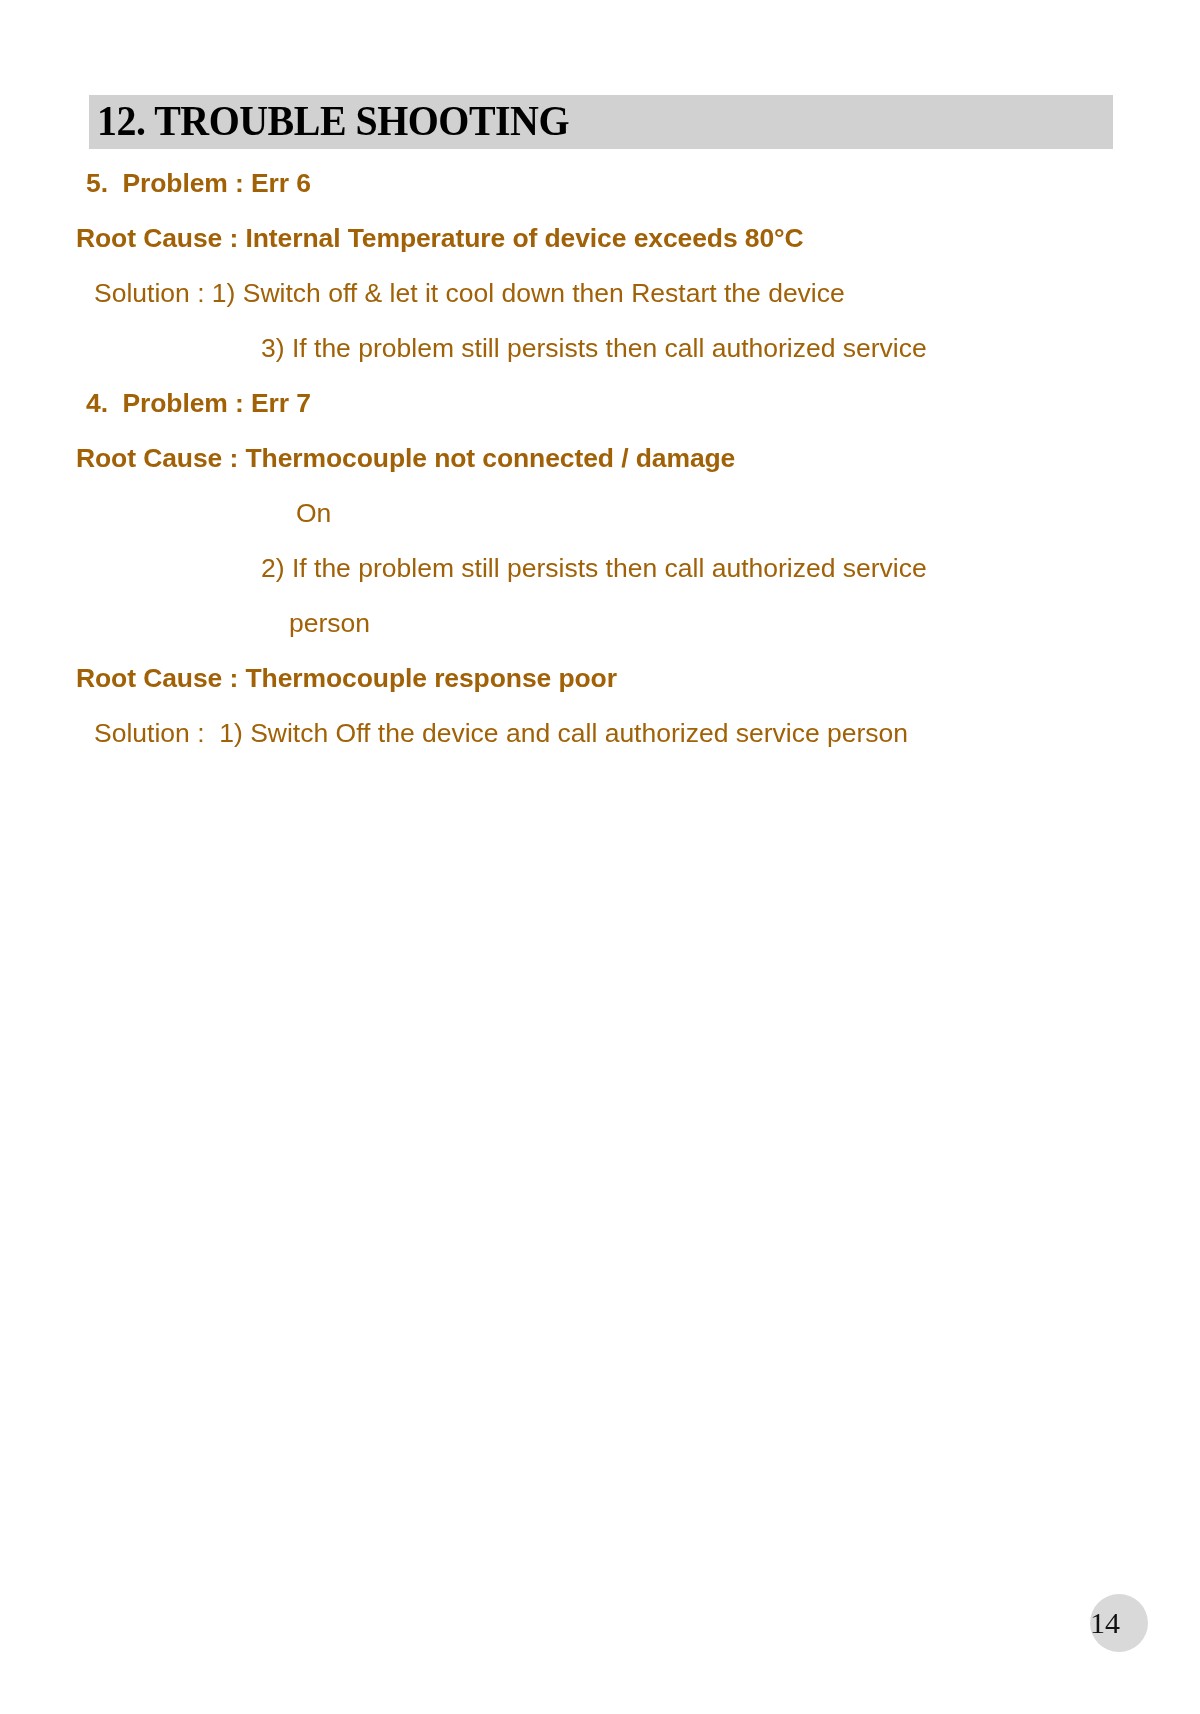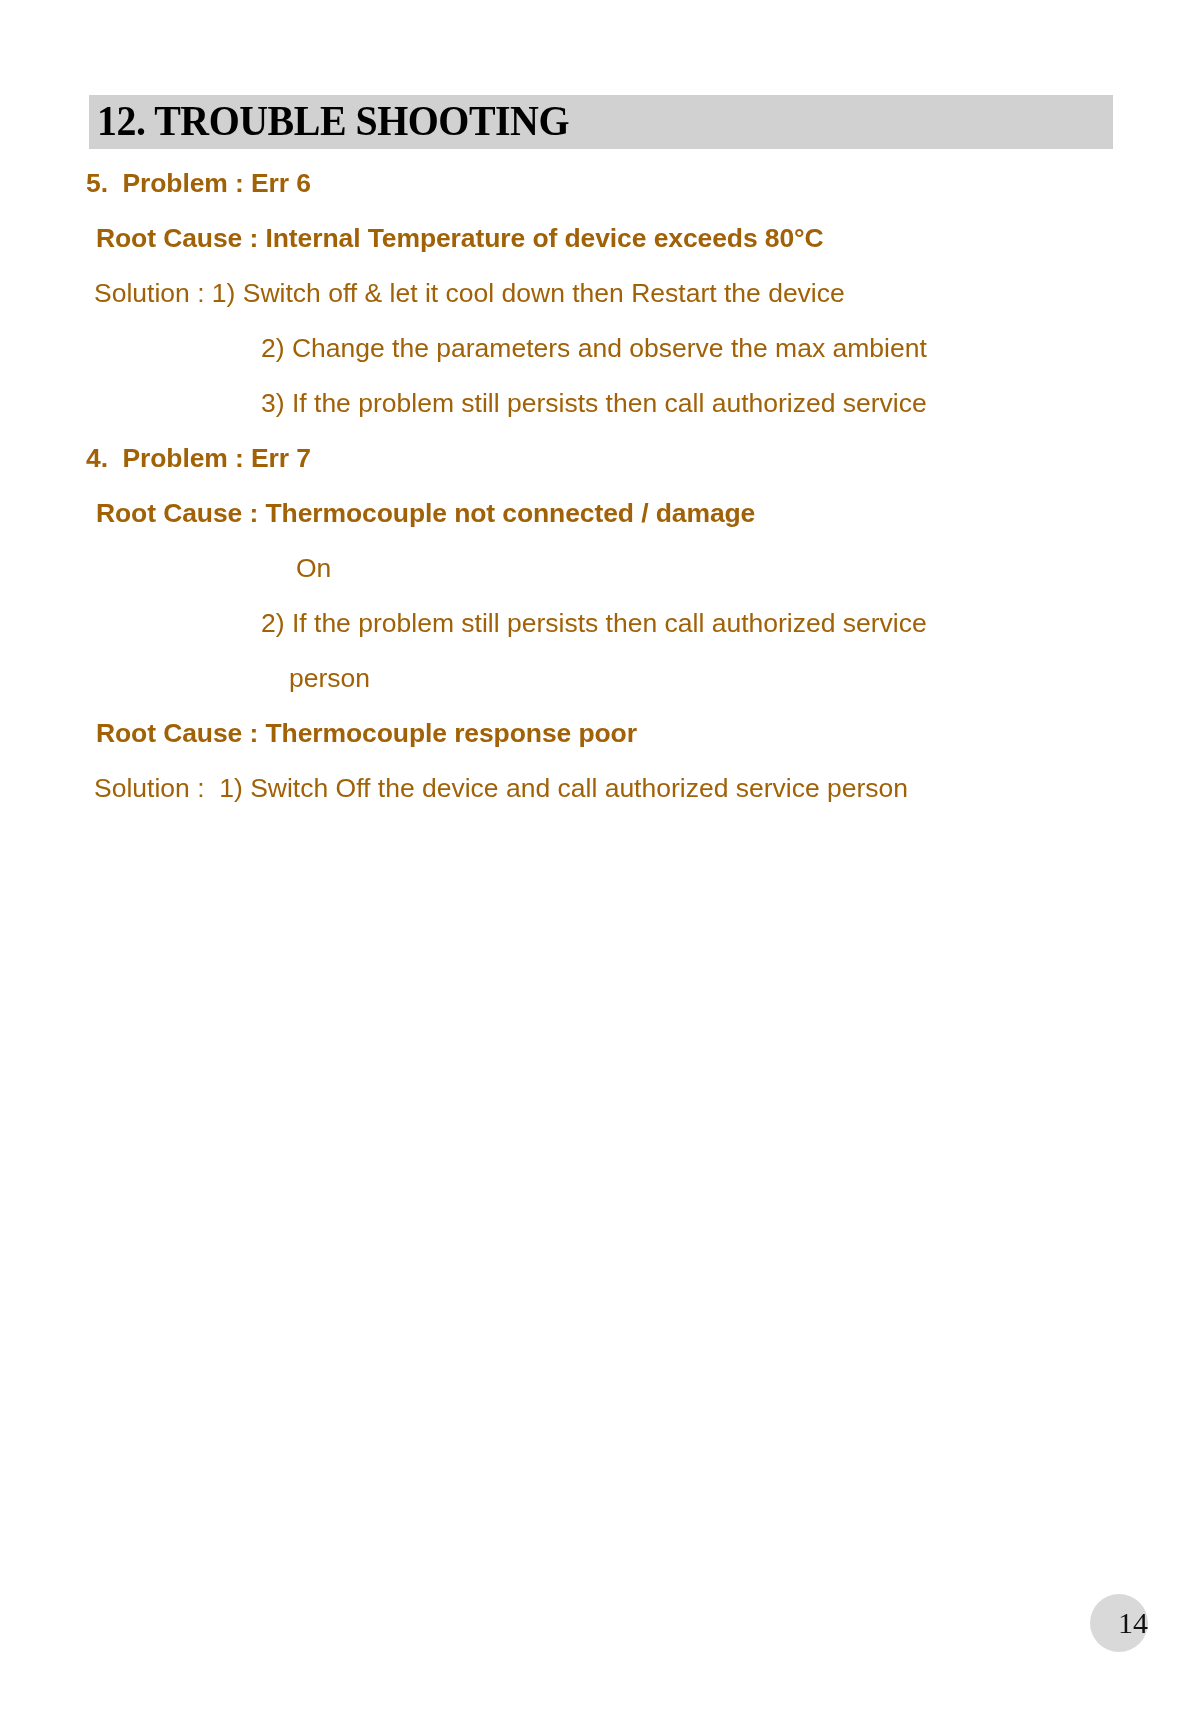--- a/index.html
+++ b/index.html
@@ -64,59 +64,58 @@
     color: #a16207;
   }
 
   .line.bold {
     font-weight: bold;
     letter-spacing: -0.1px;
   }
 
   
   .ind-num      { padding-left: 86px; }   
-  .ind-cause    { padding-left: 96px; }  
+  .ind-cause    { padding-left: 76px; }  
   .ind-sol      { padding-left: 94px; }  
   .ind-item     { padding-left: 261px; }  
   .ind-cont     { padding-left: 296px; }  
   .ind-cont2    { padding-left: 289px; }
 
   
   .page-number {
     position: absolute;
     left: 1090px;
     top: 1578px;
     width: 58px;
     height: 58px;
     border-radius: 50%;
     background: #d9d9d9;
     display: flex;
     align-items: center;
-    justify-content: flex-end;
+    justify-content: flex-start;
     font-family: "Liberation Serif", "DejaVu Serif", serif;
     font-size: 30px;
     color: #111111;
   }
 </style>
 </head>
 <body>
 
 <div class="page">
 
   <div class="chapter-band">
     <div class="chapter-title">12. TROUBLE SHOOTING</div>
   </div>
 
   <div class="content">
 
     <div>
       <div class="line bold ind-num">5.  Problem : Err 6</div>
       <div class="line bold ind-cause">Root Cause : Internal Temperature of device exceeds 80°C</div>
       <div class="line ind-sol">Solution : 1) Switch off &amp; let it cool down then Restart the device</div>
-      <div class="line ind-item">2) Change the parameters and observe the max ambient</div>
       <div class="line ind-item">3) If the problem still persists then call authorized service</div>
     </div>
 
     <div>
       <div class="line bold ind-num">4.  Problem : Err 7</div>
       <div class="line bold ind-cause">Root Cause : Thermocouple not connected / damage</div>
       <div class="line ind-cont">On</div>
       <div class="line ind-item">2) If the problem still persists then call authorized service</div>
       <div class="line ind-cont2">person</div>
     </div>

